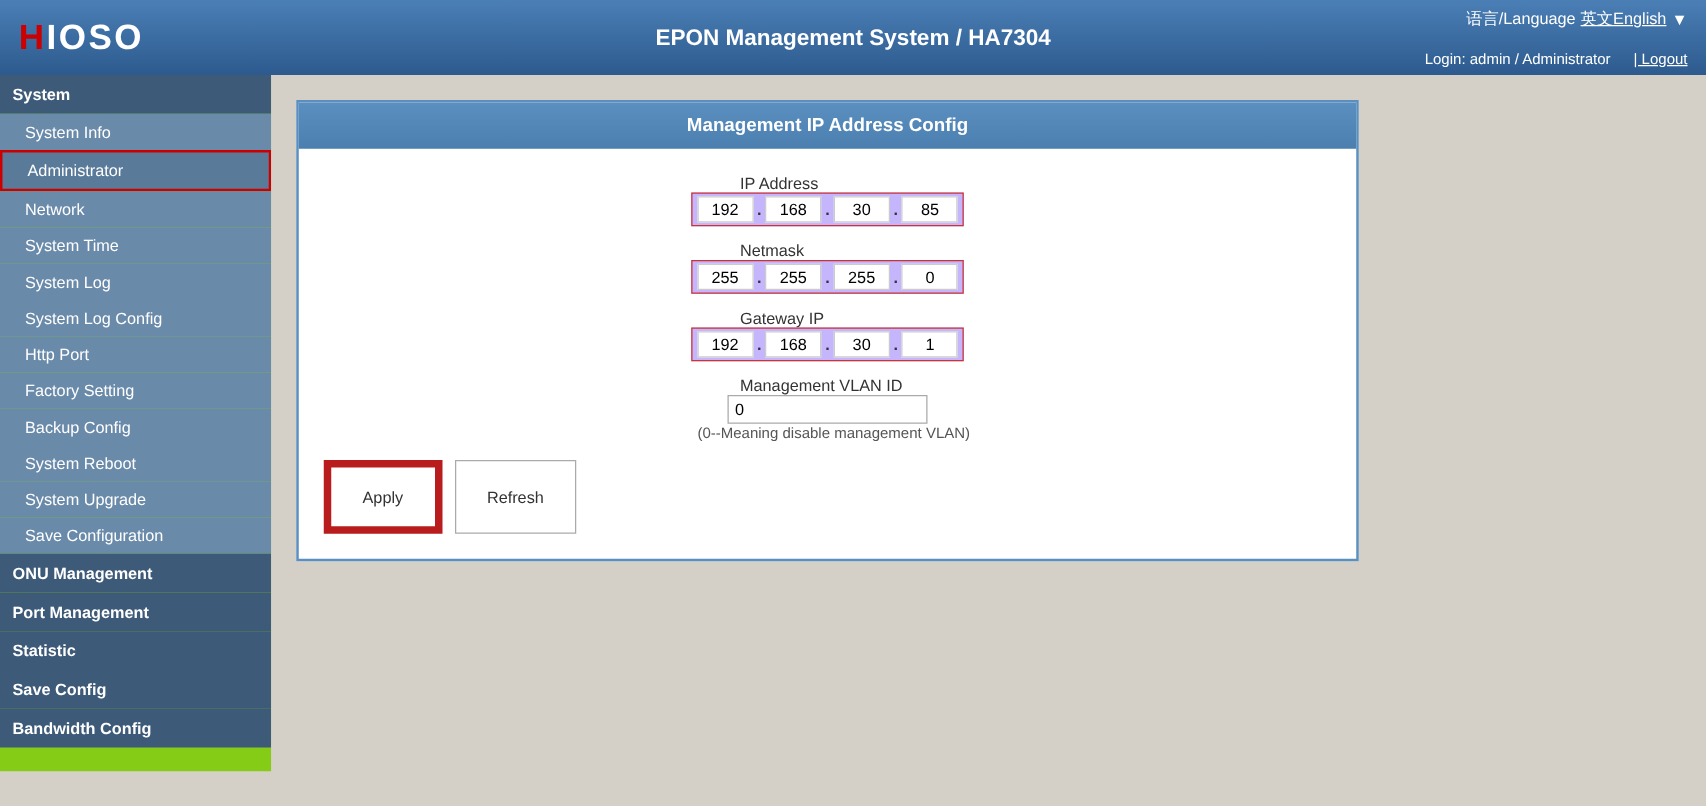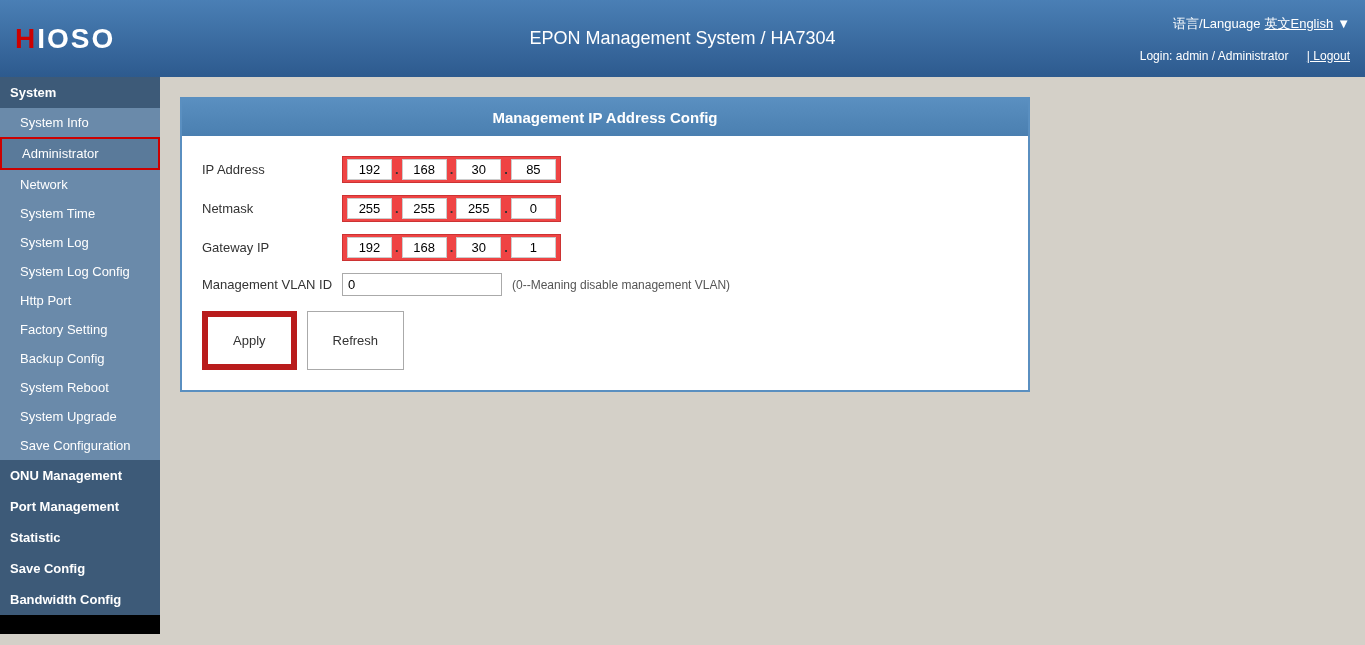--- a/index.html
+++ b/index.html
@@ -1,42 +1,42 @@
 <!DOCTYPE html>
 <html><head>
   <meta charset="utf-8">
   <style>
     * { margin: 0; padding: 0; box-sizing: border-box; }
     body { font-family: Arial, sans-serif; font-size: 13px; background: #d4d0c8; min-height: 645px; }
 
     
     #header {
       background: linear-gradient(to bottom, #4a7fb5, #2d5a8e);
-      height: 77px;
+      height: 60px;
       display: flex;
       align-items: center;
       justify-content: space-between;
       padding: 0 15px;
       position: relative;
     }
     #logo {
       display: flex;
       align-items: center;
     }
     #logo-text {
       font-size: 28px;
       font-weight: bold;
       color: white;
       letter-spacing: 2px;
     }
     #logo-h { color: #cc0000; }
     #header-title {
       color: white;
       font-size: 18px;
-      font-weight: normal;
+      font-weight: bold;
       position: absolute;
       left: 50%;
       transform: translateX(-50%);
     }
     #header-right {
       display: flex;
       flex-direction: column;
       align-items: flex-end;
       gap: 16px;
     }
@@ -58,22 +58,22 @@
     }
 
     
     #layout {
       display: flex;
       height: calc(645px - 88px);
     }
 
     
     #sidebar {
-      width: 160px;
-      background: #000000;
+      width: 217px;
+      background: #84cc16;
       flex-shrink: 0;
       overflow-y: auto;
     }
 
     .sidebar-group-header {
       background: #3d5a78;
       color: white;
       padding: 8px 10px;
       font-weight: bold;
       font-size: 13px;
@@ -117,34 +117,35 @@
     }
 
     #config-panel-body {
       padding: 20px;
     }
 
     .form-row {
       display: flex;
       align-items: center;
       margin-bottom: 12px;
+      flex-direction: column;
     }
 
     .form-label {
       width: 140px;
       color: #333;
       font-size: 13px;
     }
 
     .ip-inputs {
       display: flex;
       align-items: center;
       border: 1px solid #cc3333;
       padding: 2px 4px;
-      background: #ef4444;
+      background: #c4b5fd;
     }
 
     .ip-inputs input {
       width: 45px;
       border: 1px solid #ccc;
       padding: 2px 4px;
       font-size: 13px;
       text-align: center;
     }
 

